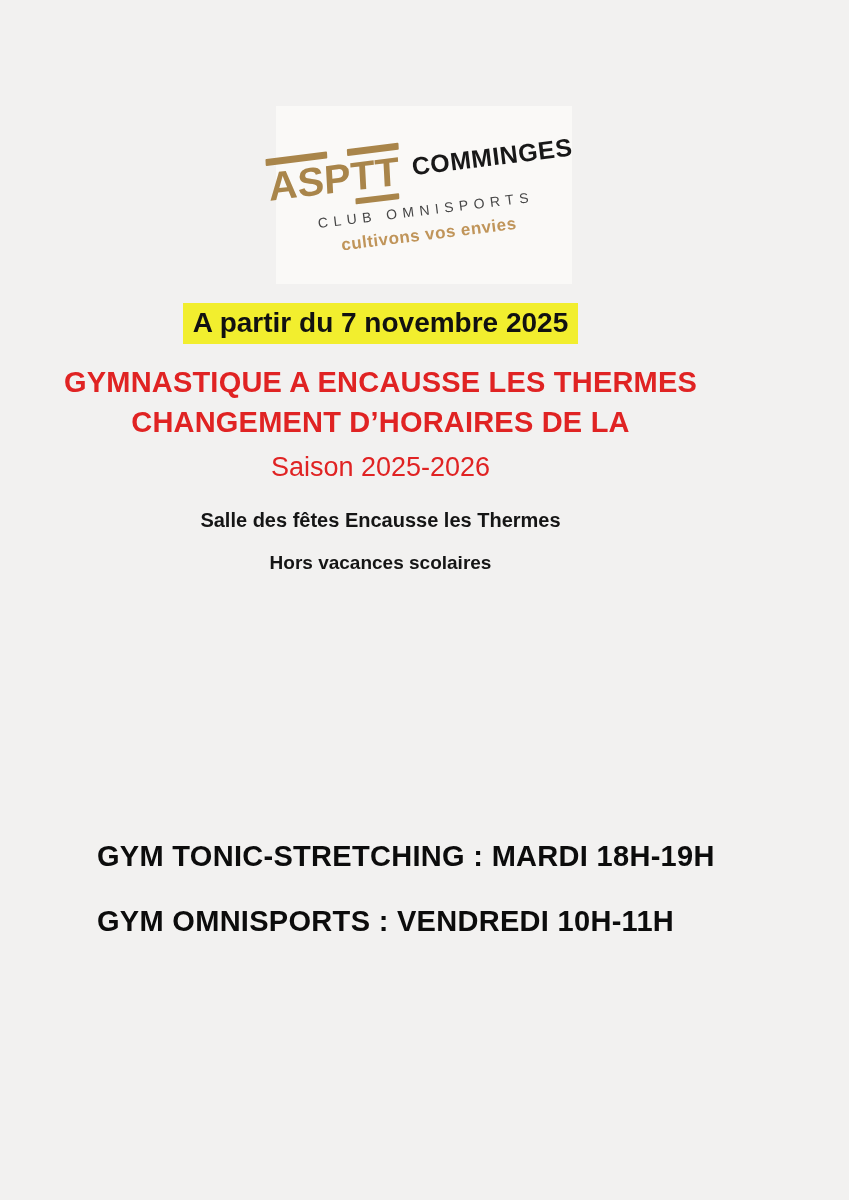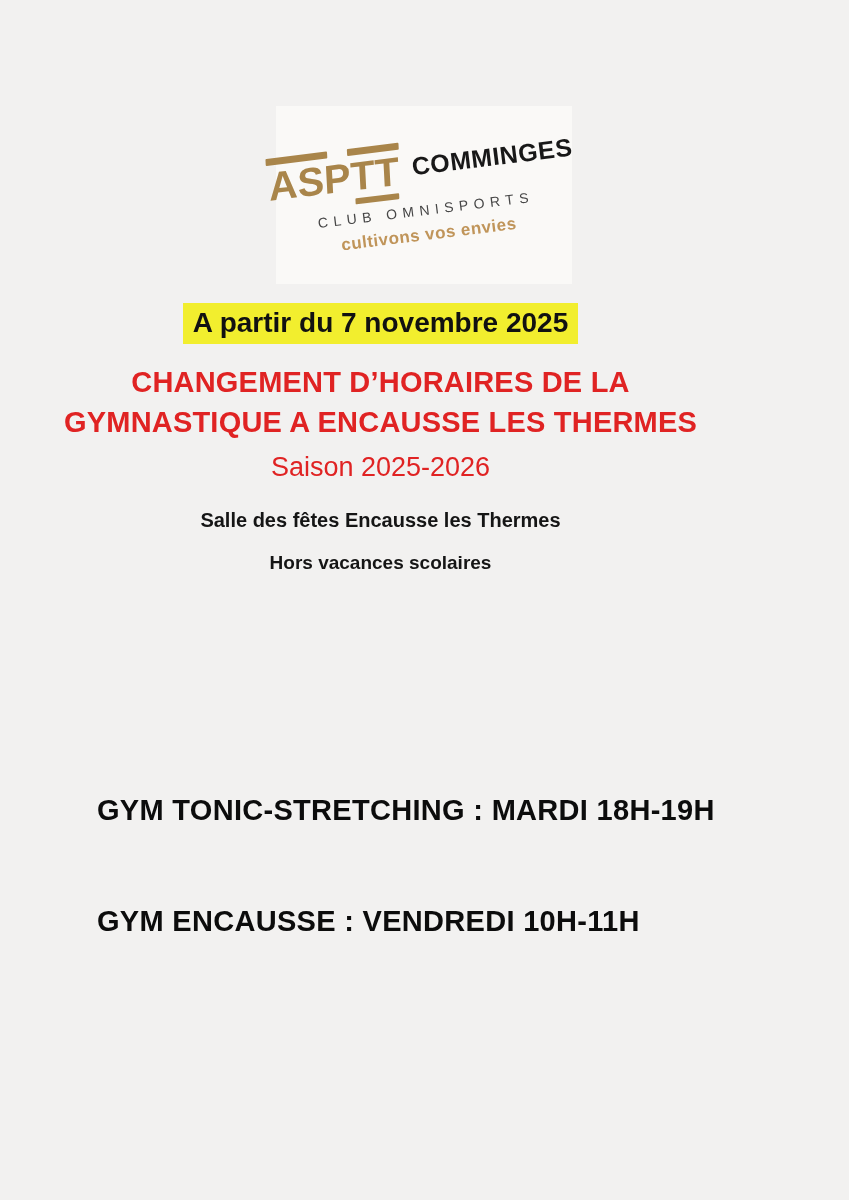--- a/index.html
+++ b/index.html
@@ -84,21 +84,21 @@
 
   
   .schedule-line{
     position:absolute;left:97px;
     color:#0c0c0c;
     font-weight:bold;font-size:29px;
     letter-spacing:0.3px;
     white-space:nowrap;
   }
   .sched-0{top:682px;}
-  .sched-1{top:794px;text-align:center;}
+  .sched-1{top:840px;text-align:center;}
   .sched-2{top:905px;}
 </style>
 </head>
 <body>
 
 <div class="page">
 
   <div class="logo-box">
     <div class="logo-inner">
       <div class="logo-row1">
@@ -113,25 +113,25 @@
       <div class="club-omnisports">CLUB OMNISPORTS</div>
       <div class="tagline">cultivons vos envies</div>
     </div>
   </div>
 
   <div class="center-block date-wrap">
     <span class="date-highlight">A partir du 7 novembre 2025</span>
   </div>
 
   <div class="center-block title">
+    <div>GYMNASTIQUE A ENCAUSSE LES THERMES</div>
     <div>CHANGEMENT D’HORAIRES DE LA</div>
-    <div>GYMNASTIQUE A ENCAUSSE LES THERMES</div>
   </div>
 
   <div class="center-block season">Saison 2025-2026</div>
 
   <div class="center-block venue">Salle des fêtes Encausse les Thermes</div>
   <div class="center-block note">Hors vacances scolaires</div>
 
   <div class="schedule-line sched-1">GYM TONIC-STRETCHING : MARDI 18H-19H</div>
-  <div class="schedule-line sched-2">GYM ENCAUSSE : VENDREDI 10H-11H</div>
+  <div class="schedule-line sched-2">GYM OMNISPORTS : VENDREDI 10H-11H</div>
 
 </div>
 
 </body></html>

